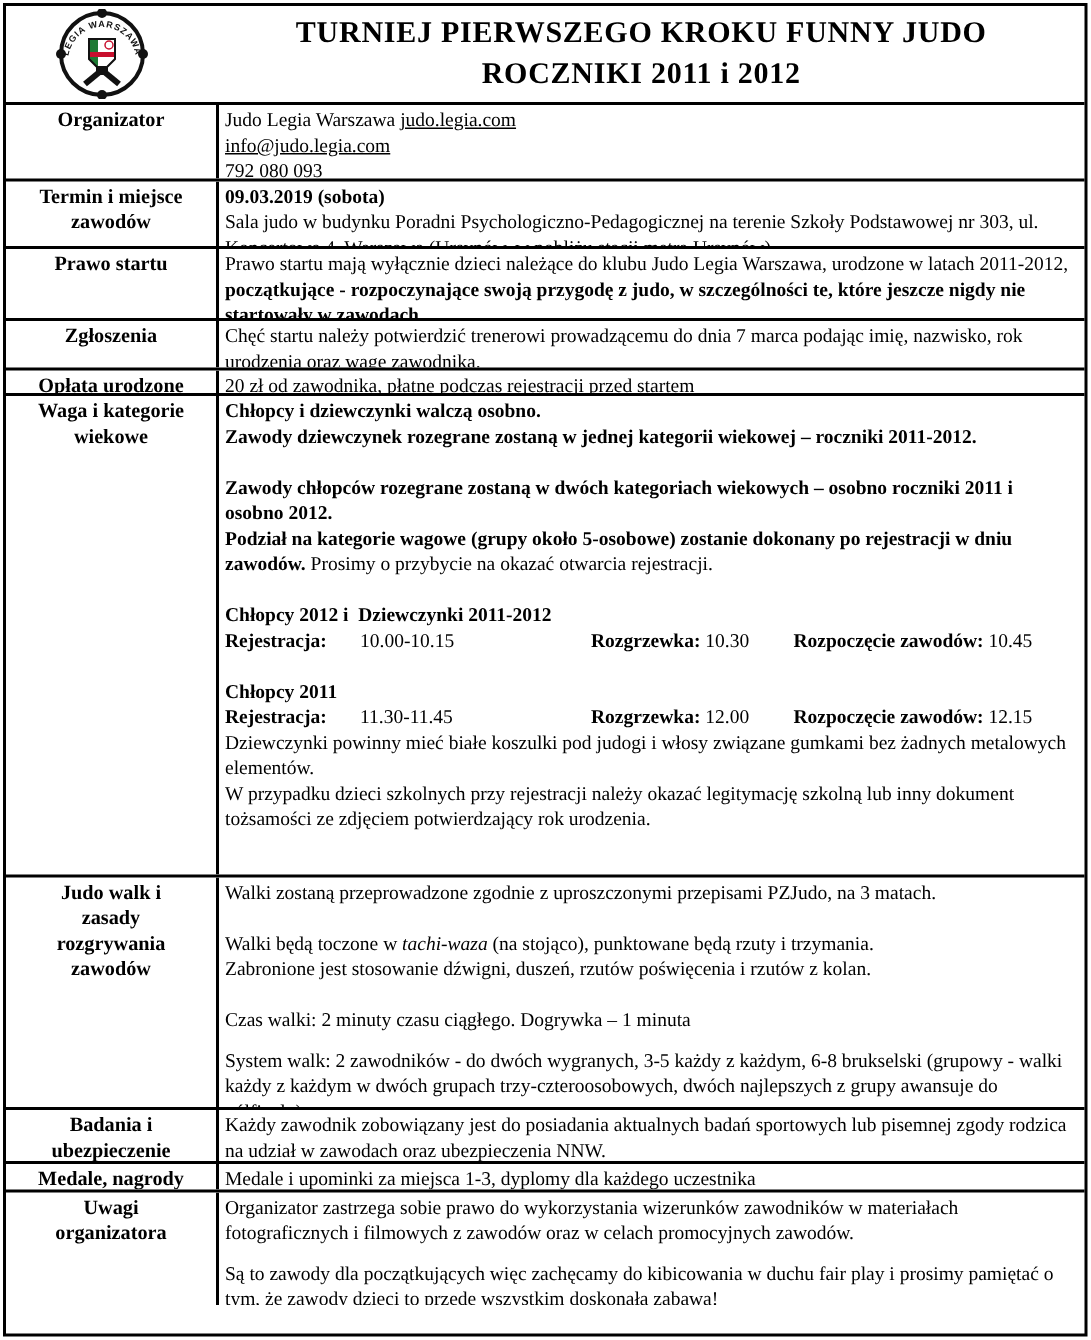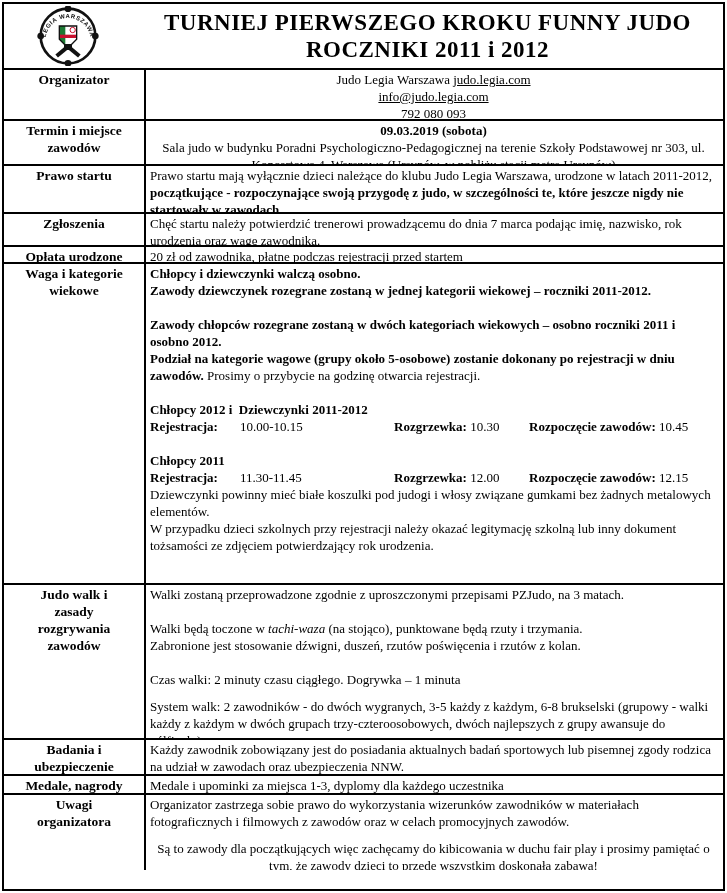--- a/index.html
+++ b/index.html
@@ -3,26 +3,26 @@
 <meta charset="utf-8">
 <style>
   html,body{margin:0;padding:0;background:#fff;}
   body{width:727px;height:893px;position:relative;color:#000;
        font-family:"Liberation Serif", serif;font-size:13px;line-height:17px;}
   .doc{position:absolute;left:2px;top:2px;width:719px;height:885px;border:2px solid #000;}
   .row{display:flex;border-top:2px solid #000;overflow:hidden;box-sizing:border-box;}
   .hdr{display:flex;height:64px;overflow:hidden;}
   .logo-box{width:128px;display:flex;justify-content:center;align-items:center;flex:none;}
   .title-box{flex:1;text-align:center;padding-top:5px;}
-  .title-line{font-weight:bold;font-size:23px;line-height:27px;letter-spacing:.5px;}
+  .title-line{font-weight:bold;font-size:20px;line-height:27px;letter-spacing:.5px;}
   .label-cell{width:142px;flex:none;border-right:2px solid #000;box-sizing:border-box;
               font-weight:bold;text-align:center;font-size:13.5px;padding-top:1px;overflow:hidden;}
   .label-cell span{display:block;}
   .content-cell{flex:1;padding:1px 6px 0 4px;overflow:hidden;}
-  .center{text-align:center;}
+  .center{text-align:left;}
   p{margin:0;}
   .b{font-weight:bold;}
   .i{font-style:italic;}
   .link{text-decoration:underline;color:#000;cursor:pointer;}
   .gap{margin-top:17px;}
   .gap-sm{margin-top:10px;}
   .sched{display:grid;grid-template-columns:90px 154px 135px auto;white-space:pre-wrap;}
   .pre{white-space:pre-wrap;}
   
   .h-org{height:51px}.h-ter{height:45px}.h-pra{height:48px}.h-zgl{height:33px}
@@ -120,21 +120,21 @@
 
   <div class="row h-wag">
     <div class="label-cell">
       <span>Waga i kategorie</span>
       <span>wiekowe</span>
     </div>
     <div class="content-cell">
       <p class="b">Chłopcy i dziewczynki walczą osobno.</p>
       <p class="b">Zawody dziewczynek rozegrane zostaną w jednej kategorii wiekowej – roczniki 2011-2012.</p>
       <p class="b gap">Zawody chłopców rozegrane zostaną w dwóch kategoriach wiekowych – osobno roczniki 2011 i osobno 2012.</p>
-      <p><span class="b">Podział na kategorie wagowe (grupy około 5-osobowe) zostanie dokonany po rejestracji w dniu zawodów.</span><span> Prosimy o przybycie na godzinę otwarcia rejestracji.</span></p>
+      <p><span class="b">Podział na kategorie wagowe (grupy około 5-osobowe) zostanie dokonany po rejestracji w dniu zawodów.</span><span> Prosimy o przybycie na okazać otwarcia rejestracji.</span></p>
 
       <p class="b gap pre">Chłopcy 2012 i  Dziewczynki 2011-2012</p>
       <div class="sched">
         <span class="b">Rejestracja:</span>
         <span>10.00-10.15</span>
         <span><span class="b">Rozgrzewka:</span><span> 10.30</span></span>
         <span><span class="b">Rozpoczęcie zawodów:</span><span> 10.45</span></span>
       </div>
 
       <p class="b gap pre">Chłopcy 2011</p>

